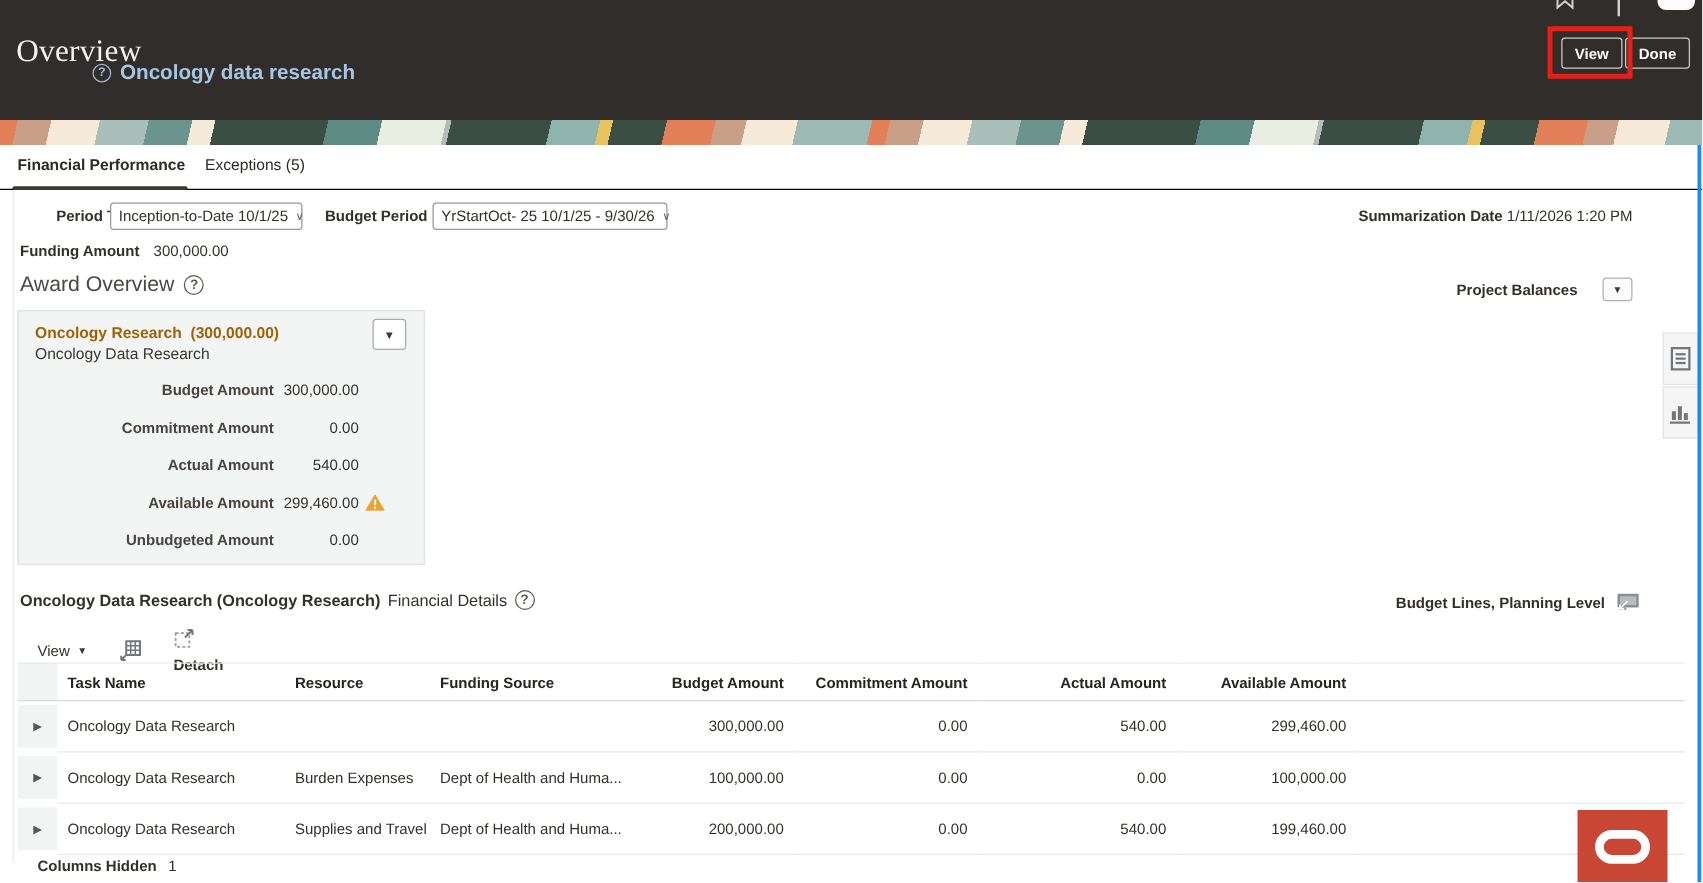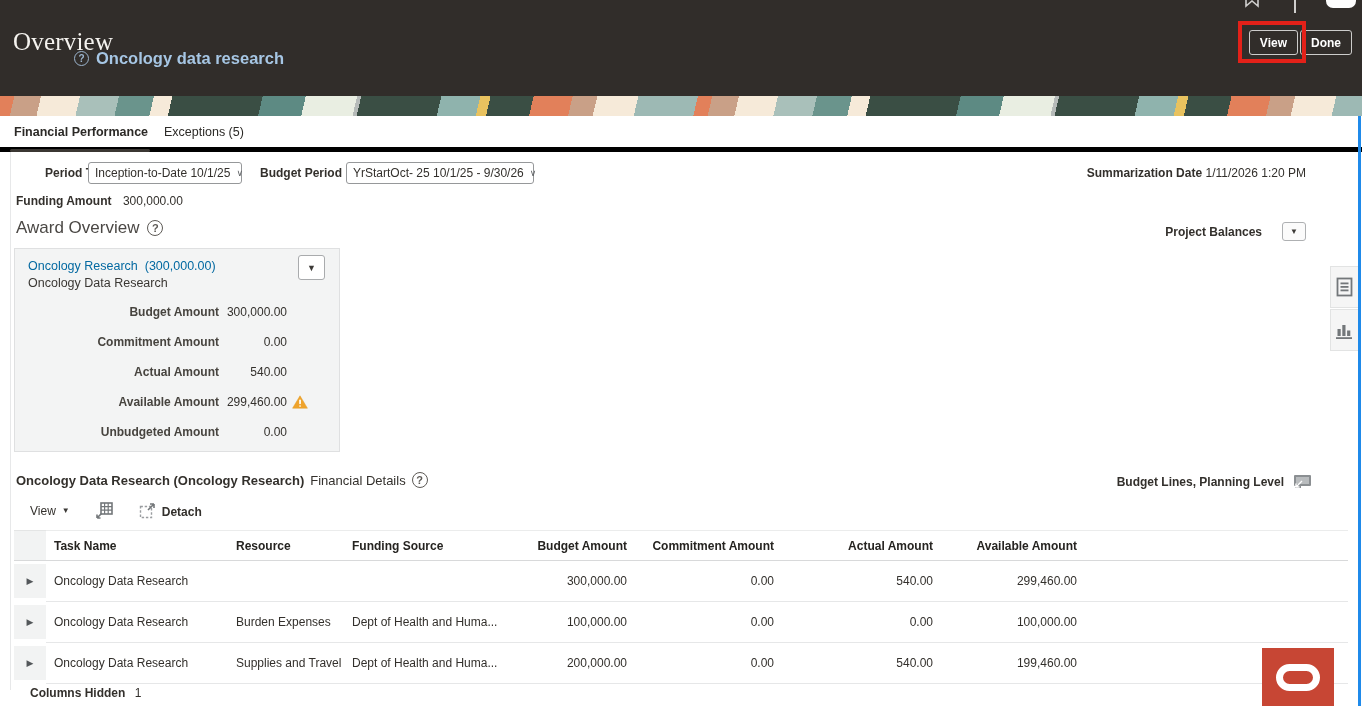--- a/index.html
+++ b/index.html
@@ -29,21 +29,21 @@
   
   .banner { position:absolute; left:0; top:96px; width:1362px; height:20px;
     background:repeating-linear-gradient(103deg,
       #e2805a 0 14px, #c9a087 14px 40px, #f6ead9 40px 78px, #a9c0ba 78px 116px,
       #6a948c 116px 150px, #f6ead9 150px 168px, #3a4e44 168px 256px, #5d8a83 256px 298px,
       #e9eee2 298px 348px, #48555066 348px 352px, #3a4e44 352px 430px, #8fb3ad 430px 468px,
       #e8c25f 468px 478px, #3a4e44 478px 520px, #e2805a 520px 558px, #c9a087 558px 582px,
       #f6ead9 582px 622px, #9db9b4 622px 680px); }
 
   
-  .tabs-row { position:absolute; left:0; top:116px; width:1362px; height:36px; border-bottom:5px solid #000000; }
+  .tabs-row { position:absolute; left:0; top:116px; width:1362px; height:36px; border-bottom:1px solid #000000; }
   .tab { position:absolute; top:9px; font-size:12.5px; color:#2c2a27; cursor:pointer; }
   .tab-active { left:14px; font-weight:bold; }
   .tab-exceptions { left:164px; }
   .tab-underline { position:absolute; left:10px; top:33px; width:140px; height:3px; background:#3b3733; border-radius:2px; }
 
   .panel-left-border { position:absolute; left:10px; top:152px; width:1px; height:538px; background:#e7e8e9; }
 
   
   .lbl { font-size:12px; font-weight:bold; color:#33302c; }
   .filter-row { position:absolute; left:16px; top:162px; width:1330px; height:22px; }
@@ -61,21 +61,21 @@
   .funding-row .val { font-weight:normal; margin-left:8px; }
 
   
   .award-header { position:absolute; left:16px; top:218px; display:flex; align-items:center; gap:8px; }
   .award-heading { font-size:17px; color:#4b4845; font-weight:normal; }
   .help-dark { border-color:#5d5a56; color:#5d5a56; width:16px; height:16px; font-size:11px; }
   .balances-group { position:absolute; right:56px; top:222px; display:flex; align-items:center; gap:20px; }
   .mini-drop { width:24px; height:19px; border:1px solid #aeb0b2; border-radius:3px; background:#fbfbfb; display:flex; align-items:center; justify-content:center; font-size:8px; color:#3c3a37; cursor:pointer; }
 
   .award-card { position:absolute; left:14px; top:248px; width:326px; height:204px; background:#f3f4f4; border:1px solid #dfe0e1; }
-  .card-title { position:absolute; left:13px; top:10px; font-size:12.5px; font-weight:normal; color:#0369a1; }
+  .card-title { position:absolute; left:13px; top:10px; font-size:12.5px; font-weight:bold; color:#a16207; }
   .card-sub { position:absolute; left:13px; top:27px; font-size:12.5px; color:#3a3733; }
   .card-drop { position:absolute; right:14px; top:6px; width:27px; height:25px; border:1px solid #a9abad; border-radius:3px; background:#fff; display:flex; align-items:center; justify-content:center; font-size:9px; color:#3c3a37; cursor:pointer; }
   .card-rows { position:absolute; left:0; top:48px; width:100%; }
   .card-row { display:flex; align-items:center; height:30px; }
   .card-row .c-label { width:204px; text-align:right; font-size:12px; font-weight:bold; color:#47443f; }
   .card-row .c-value { width:68px; text-align:right; font-size:12px; color:#33302c; }
   .card-row .c-icon { width:26px; display:flex; justify-content:center; }
 
   
   .edge-line { position:absolute; left:1358px; top:116px; width:3px; height:590px; background:#1f8aea; }
@@ -86,21 +86,21 @@
   
   .details-header { position:absolute; left:16px; top:472px; display:flex; align-items:center; gap:6px; font-size:13px; color:#33302c; }
   .details-header .t-bold { font-weight:bold; }
   .budget-lines { position:absolute; right:50px; top:474px; display:flex; align-items:center; gap:9px;margin-left:14px; }
   .budget-lines .lbl { font-size:12px; }
 
   .toolbar { position:absolute; left:30px; top:502px; display:flex; align-items:center; font-size:12px; color:#33302c; }
   .tb-view { display:flex; align-items:center; gap:6px; cursor:pointer; }
   .tb-view .caret { font-size:8px; color:#3c3a37; }
   .tb-icon { margin-left:26px; cursor:pointer; display:flex; align-items:center; }
-  .tb-detach { display:flex; align-items:flex-end; gap:6px; margin-left:26px; cursor:pointer; font-weight:bold; }
+  .tb-detach { display:flex; align-items:flex-start; gap:6px; margin-left:26px; cursor:pointer; font-weight:bold;flex-direction:column; }
 
   
   .fin-table { position:absolute; left:14px; top:530px; width:1334px; border-collapse:collapse; table-layout:fixed; font-size:12px; color:#33302c; }
   .fin-table th { font-weight:bold; color:#262421; text-align:left; height:30px; border-bottom:1px solid #d8d9da; border-top:1px solid #ebecec; padding:0 8px; white-space:nowrap; overflow:hidden; }
   .fin-table th.num, .fin-table td.num { text-align:right; }
   .fin-table td { height:40px; border-bottom:1px solid #e6e7e8; padding:0 8px; white-space:nowrap; overflow:hidden; }
   .fin-table th.arrow-col { background:#f2f3f3; border-top:1px solid #e4e5e5; }
   .fin-table td.arrow-col { padding:0; border-bottom:1px solid #fff; }
   .arrow-box { height:34px; margin:3px 0; background:#f2f3f3; display:flex; align-items:center; justify-content:center; cursor:pointer; }
   .row-arrow { font-size:9px; color:#53575a; }

